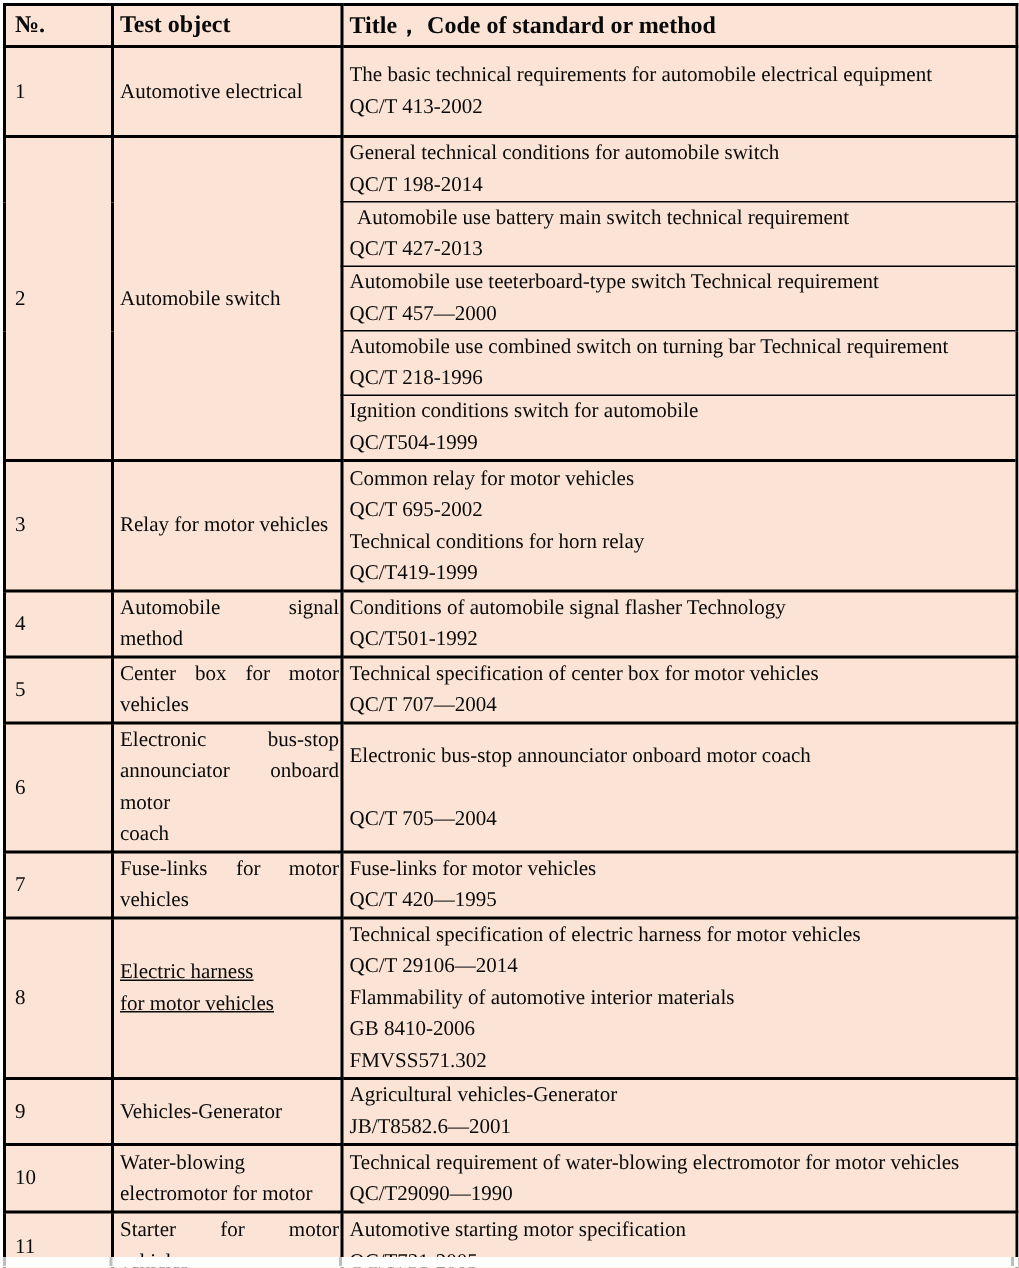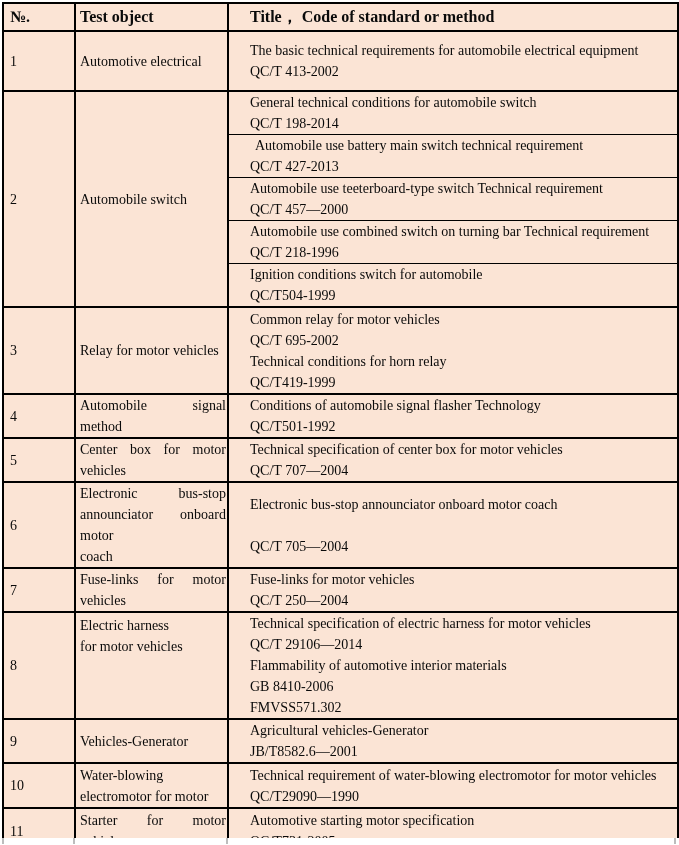--- a/index.html
+++ b/index.html
@@ -32,35 +32,35 @@
     padding: 0;
   }
   th {
     text-align: left;
     font-size: 16px;
     font-weight: bold;
     white-space: nowrap;
   }
   th.c1, td.c1 { padding-left: 6px; }
   th.c2, td.c2 { padding-left: 4px; padding-right: 1px; }
-  th.c3, td.c3 { padding-left: 21px; padding-right: 2px; }
+  th.c3, td.c3 { padding-left: 4px; padding-right: 2px; }
   .line {
     line-height: 21px;
     min-height: 21px;
   }
   td.c3 .line { white-space: nowrap; overflow: hidden; }
   td.c2 .line { white-space: nowrap; }
   td.c2 .line.j {
     text-align: justify;
     text-align-last: justify;
     white-space: normal;
   }
   .indent { padding-left: 5px; }
   tr.sub td.c3 { border-top-width: 1px; border-bottom-width: 1px; margin-left: 48px; }
-  td.vtop { vertical-align: top; padding-top: 2px; }
+  td.vtop { vertical-align: top; padding-top: 25px; text-decoration: underline; }
   
   .bottom-strip {
     position: absolute;
     left: 0; bottom: 0;
     width: 679px; height: 7px;
     background: #ffffff;
   }
   .bottom-strip .seg {
     position: absolute;
     top: 0; width: 2px; height: 6px;
@@ -198,21 +198,21 @@
     <tr style="height:42px">
       <td class="c1">
             <div class="line">7</div>
           </td>
       <td class="c2">
         <div class="line j">Fuse-links for motor</div>
         <div class="line">vehicles</div>
       </td>
       <td class="c3">
         <div class="line">Fuse-links for motor vehicles</div>
-        <div class="line">QC/T 250—2004</div>
+        <div class="line">QC/T 420—1995</div>
       </td>
     </tr>
 
     <tr style="height:107px">
       <td class="c1">
             <div class="line">8</div>
           </td>
       <td class="c2 vtop">
         <div class="line">Electric harness</div>
         <div class="line">for motor vehicles</div>

